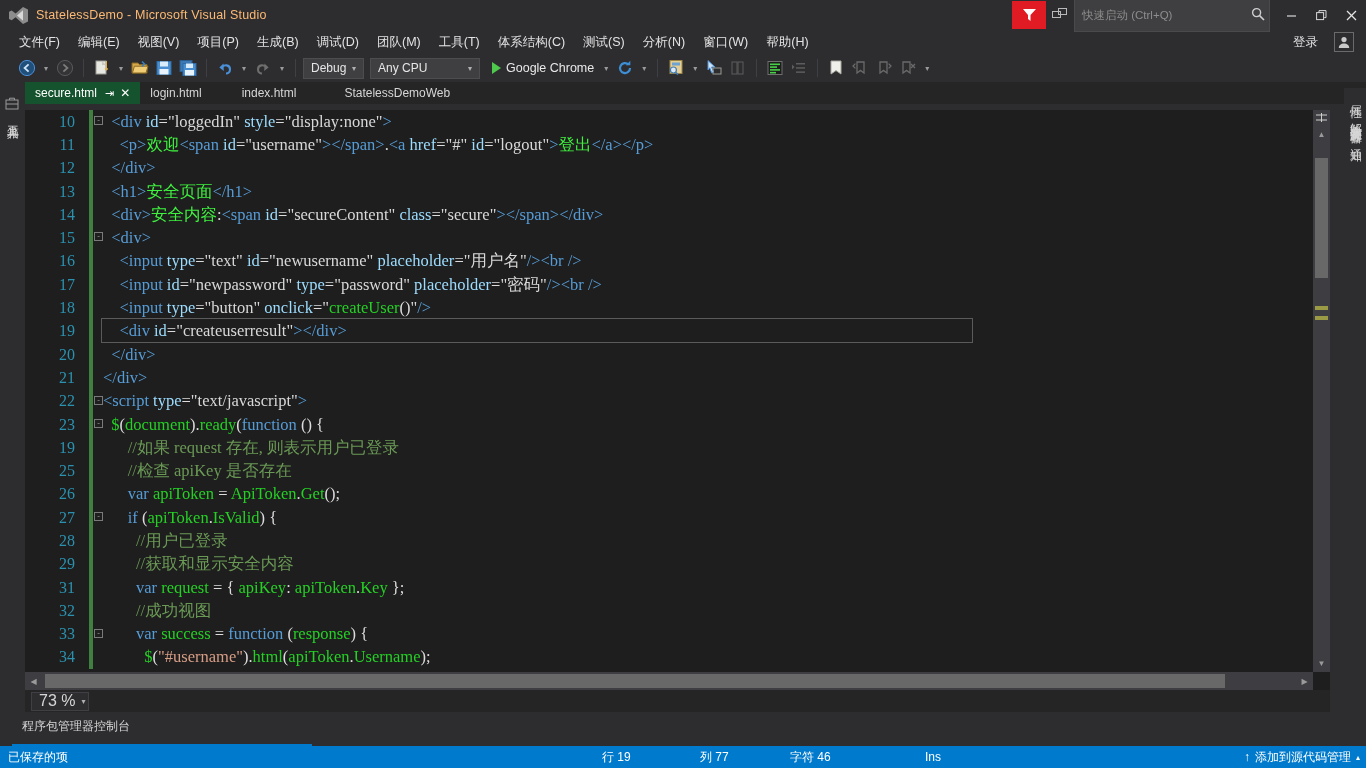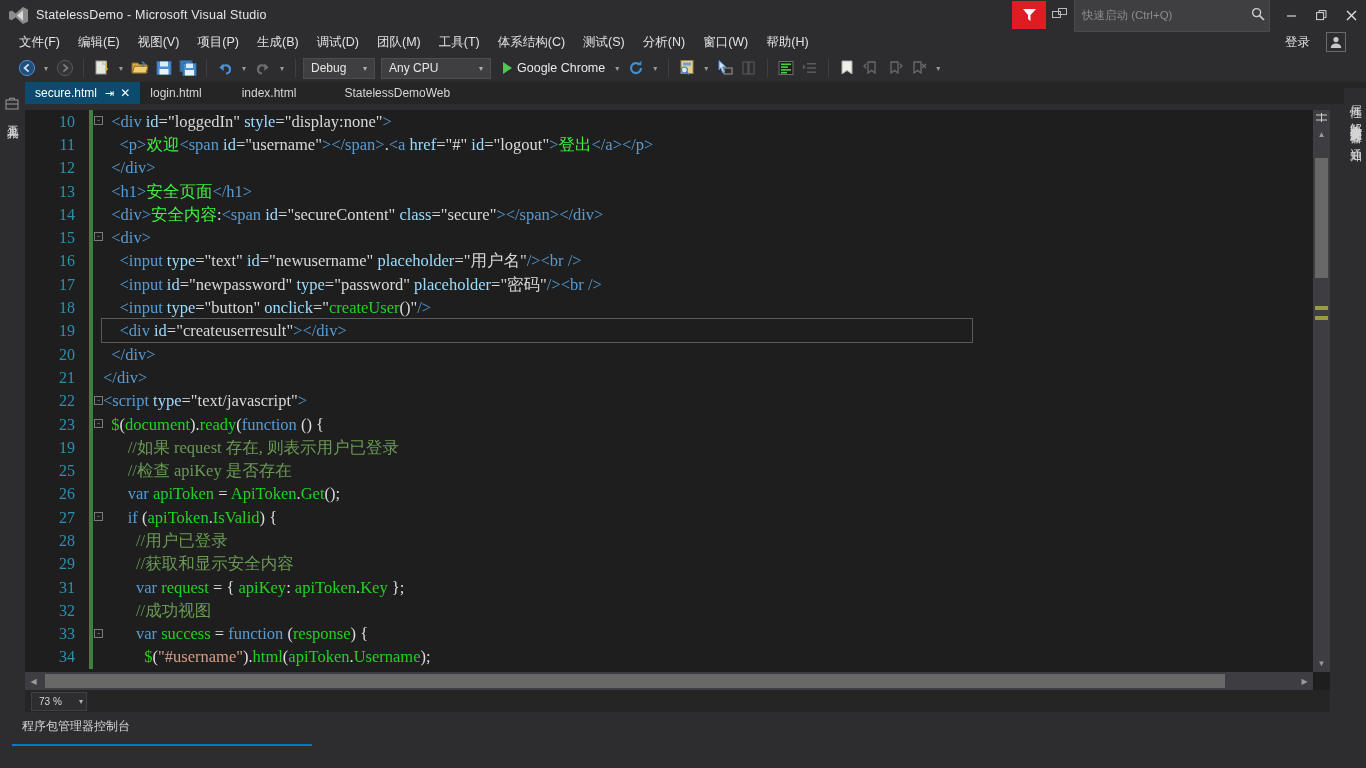--- a/index.html
+++ b/index.html
@@ -13,37 +13,37 @@
 
   
   .titlebar {
     height: 30px; background: #2d2d30; display: flex; align-items: center;
     position: relative;
   }
   .vs-logo {
     width: 20px; height: 18px; margin-left: 8px; margin-right: 8px;
     display: flex; align-items: center; justify-content: center;
   }
-  .title-text { color: #e5e5e5; font-size: 12.5px; letter-spacing: .2px; }
+  .title-text { color: #fdba74; font-size: 12.5px; letter-spacing: .2px; }
   .win-right { position: absolute; right: 0; top: 0; height: 30px; display: flex; align-items: center; }
   .quickstart {
     width: 196px; height: 34px; background: #3f3f41; border: 1px solid #4a4a4c;
     display: flex; align-items: center; padding: 0 4px 0 7px; margin-right: 6px;
   }
   .quickstart .qs-text { color: #8d8d8d; font-size: 11.5px; flex: 1; }
   .qs-magnify { color: #c8c8c8; font-size: 13px; }
   .winbtn { width: 30px; height: 30px; display: flex; align-items: center; justify-content: center;
             color: #d0d0d0; font-size: 13px; }
   .feedback-flag { width: 34px; height: 28px; background: #e01b24; display:flex; align-items:center; justify-content:center; }
   .notify-ico { width: 28px; height: 28px; display:flex; align-items:center; justify-content:center; color:#c8c8c8; }
 
   
   .menubar { height: 24px; display: flex; align-items: center; padding-left: 10px; position: relative; }
   .menu-item { color: #e3e3e3; font-size: 12.5px; padding: 2px 9px; white-space: nowrap; }
-  .menu-right { position: absolute; right: 20px; top: 0; height: 24px; display: flex; align-items: center; gap: 8px; }
+  .menu-right { position: absolute; right: 12px; top: 0; height: 24px; display: flex; align-items: center; gap: 8px; }
   .signin { color: #e3e3e3; font-size: 12.5px; padding: 0 8px; }
   .acct-box { width: 20px; height: 20px; border: 1px solid #6a6a6a; display:flex; align-items:center; justify-content:center; }
 
   
   .toolbar { height: 28px; background: #2d2d30; display: flex; align-items: center; padding-left: 16px; gap: 2px; }
   .tb-ico { width: 22px; height: 22px; display:flex; align-items:center; justify-content:center; }
   .tb-caret { width: 12px; height: 22px; display:flex; align-items:center; justify-content:center; color:#9a9a9a; font-size:8px; }
   .tb-sep { width: 1px; height: 18px; background: #3f3f46; margin: 0 5px; }
   .combo {
     height: 21px; background: #3f3f41; border: 1px solid #4d4d50; color: #e6e6e6;
@@ -51,21 +51,21 @@
   }
   .combo .cv { flex: 1; white-space: nowrap; }
   .combo .cc { color: #b0b0b0; font-size: 8px; padding: 0 4px; }
   .run-btn { display: flex; align-items: center; gap: 5px; padding: 0 4px 0 6px; }
   .run-tri { width:0;height:0;border-left:9px solid #4ec94e;border-top:6px solid transparent;border-bottom:6px solid transparent; }
   .run-label { color: #e8e8e8; font-size: 12.5px; }
 
   
   .tabstrip { height: 22px; background: #252526; display: flex; align-items: stretch; margin-left: 25px; position: relative; }
   .tab { display: flex; align-items: center; padding: 0 10px; font-size: 12px; color: #d6d6d6; }
-  .tab.active { background: #0c4a6e; color: #ffffff; }
+  .tab.active { background: #14532d; color: #ffffff; }
   .tab .pin { margin-left: 8px; font-size: 11px; color: #ffffff; }
   .tab .cls { margin-left: 6px; font-size: 12px; color: #ffffff; }
   .tabstrip-right { position:absolute; right:0; top:0; height:22px; width:18px; display:flex; align-items:center; justify-content:center; color:#c8c8c8; font-size:9px; background:#252526; }
 
   
   .editor-wrap { position: absolute; left: 25px; top: 110px; right: 36px; bottom: 78px; background: #1e1e1e; }
   .code-area { position: absolute; left: 0; top: 0; right: 17px; bottom: 18px; overflow: hidden; background: #1e1e1e; }
   .lines { position: relative; font-family: "Liberation Serif", serif; font-size: 16.5px; }
   .ln-row { height: 23.3px; display: flex; align-items: center; position: relative; white-space: pre; }
   .ln-num { width: 60px; text-align: right; padding-right: 10px; color: #2b91af; font-size: 16px;
@@ -100,21 +100,21 @@
   .splitter { position:absolute; right:0; top:0; width:17px; height:16px; background:#3e3e42; display:flex; align-items:center; justify-content:center; }
   .hscroll { position: absolute; left: 0; right: 17px; bottom: 0; height: 18px; background: #3e3e42; display: flex; align-items: center; }
   .hscroll .lf, .hscroll .rt { width: 17px; text-align: center; color: #9a9a9a; font-size: 8px; }
   .hthumb { position:absolute; left:20px; width:1180px; top:2px; bottom:2px; background:#686868; }
 
   
   .zoombar { position: absolute; left: 25px; bottom: 56px; height: 22px; width: 1305px; background: #252526;
              display: flex; align-items: center; }
   .zoomctl { height: 19px; background: #2d2d30; border: 1px solid #3f3f46; display: flex; align-items: center;
              padding: 0 3px 0 7px; margin-left: 6px; }
-  .zoomctl .zv { color: #d6d6d6; font-size: 10px; min-width: 34px; }
+  .zoomctl .zv { color: #d6d6d6; font-size: 16px; min-width: 34px; }
   .zoomctl .zc { color: #b0b0b0; font-size: 8px; padding-left: 6px; }
 
   
   .bottompanel { position: absolute; left: 0; right: 0; bottom: 22px; height: 34px; background: #2d2d30; }
   .bp-tab { position: absolute; left: 22px; top: 6px; color: #d6d6d6; font-size: 12px; }
   .bp-underline { position:absolute; left:12px; bottom:0; width:300px; height:2px; background:#007acc; }
 
   
   .statusbar { position: absolute; left: 0; right: 0; bottom: 0; height: 22px; background: #007acc;
                display: flex; align-items: center; color: #ffffff; font-size: 12px; }
@@ -265,21 +265,21 @@
     <div class="tb-caret">▾</div>
     <div class="tb-ico">
       <svg width="18" height="18" viewBox="0 0 18 18">
         <path d="M13 9c-3-4-9-3.5-9 1.5 0 2.5 2 4 4 4" fill="none" stroke="#6e6e6e" stroke-width="2.1"></path>
         <path d="M10.5 4.4l4.1 4.2-4.4 3.4z" fill="#6e6e6e"></path>
       </svg>
     </div>
     <div class="tb-caret">▾</div>
     <div class="tb-sep"></div>
 
-    <div class="combo" style="width:72px">
+    <div class="combo" style="width:61px">
       <span class="cv">Debug</span>
       <span class="cc">▾</span>
     </div>
     <div class="combo" style="width:110px">
       <span class="cv">Any CPU</span>
       <span class="cc">▾</span>
     </div>
 
     <div class="run-btn">
       <span class="run-tri"></span>
@@ -456,14 +456,26 @@
     </div>
     <div class="vtab" style="margin-top:22px">工具箱</div>
   </div>
 
   <div class="rightdock">
     <div class="vtab">属性</div>
     <div class="vtab">解决方案资源管理器</div>
     <div class="vtab">通知</div>
   </div>
 
+  <div class="statusbar">
+    <div class="sb-left">已保存的项</div>
+    <div class="sb-cell" style="left:602px">行 19</div>
+    <div class="sb-cell" style="left:700px">列 77</div>
+    <div class="sb-cell" style="left:790px">字符 46</div>
+    <div class="sb-cell" style="left:925px">Ins</div>
+    <div class="sb-right">
+      <span>↑</span>
+      <span>添加到源代码管理</span>
+      <span style="font-size:8px">▴</span>
+    </div>
+  </div>
 
 </div>
 
 </body></html>

